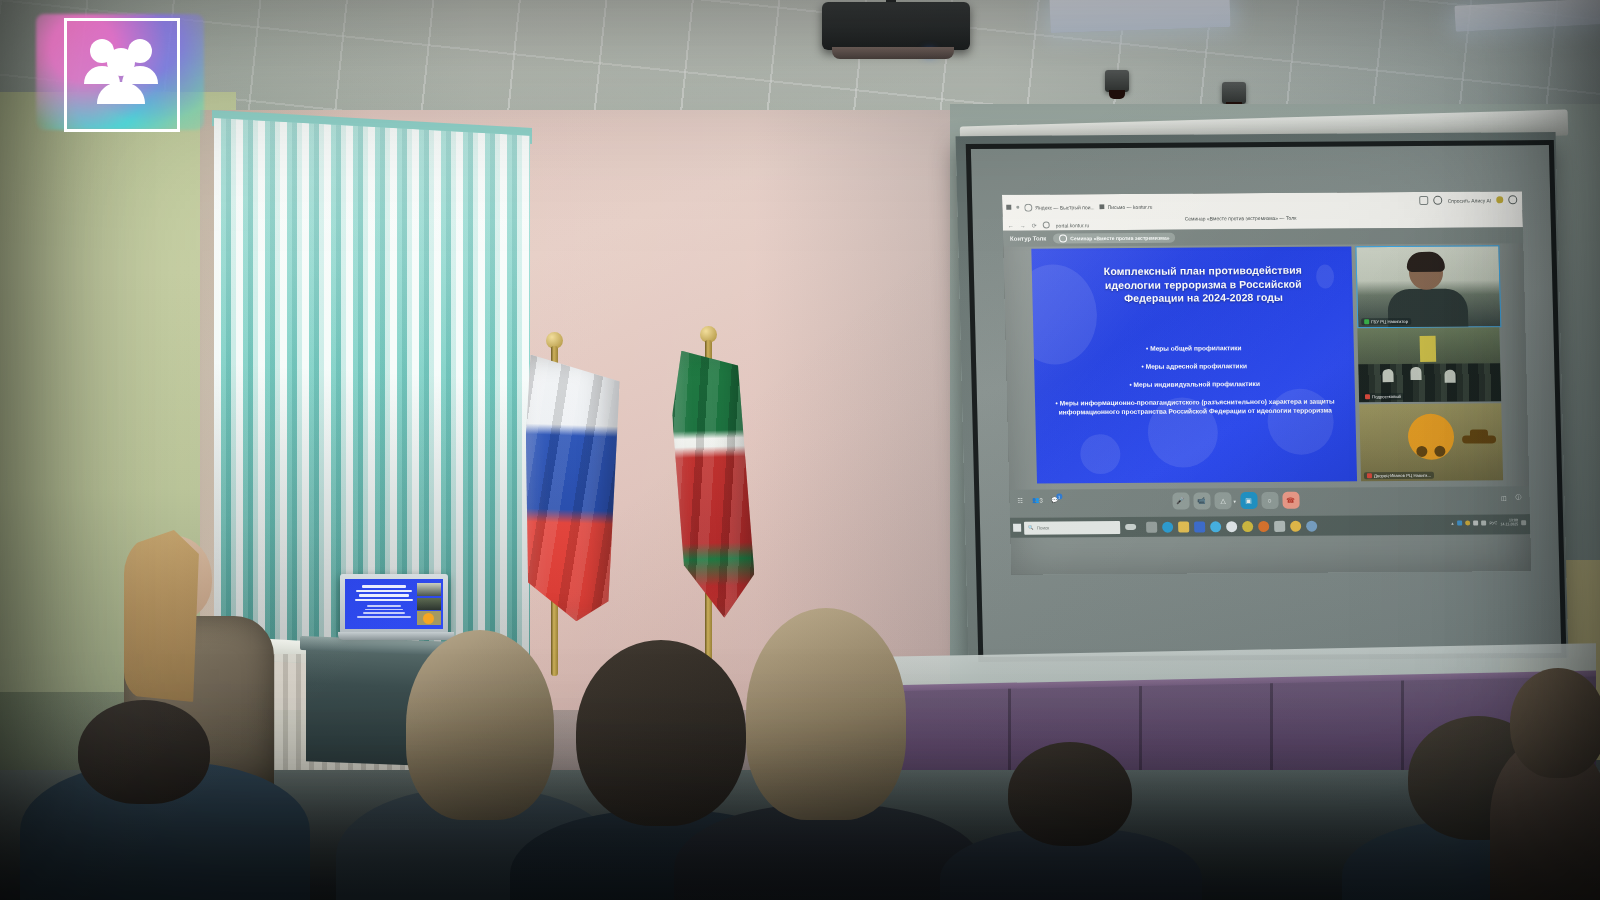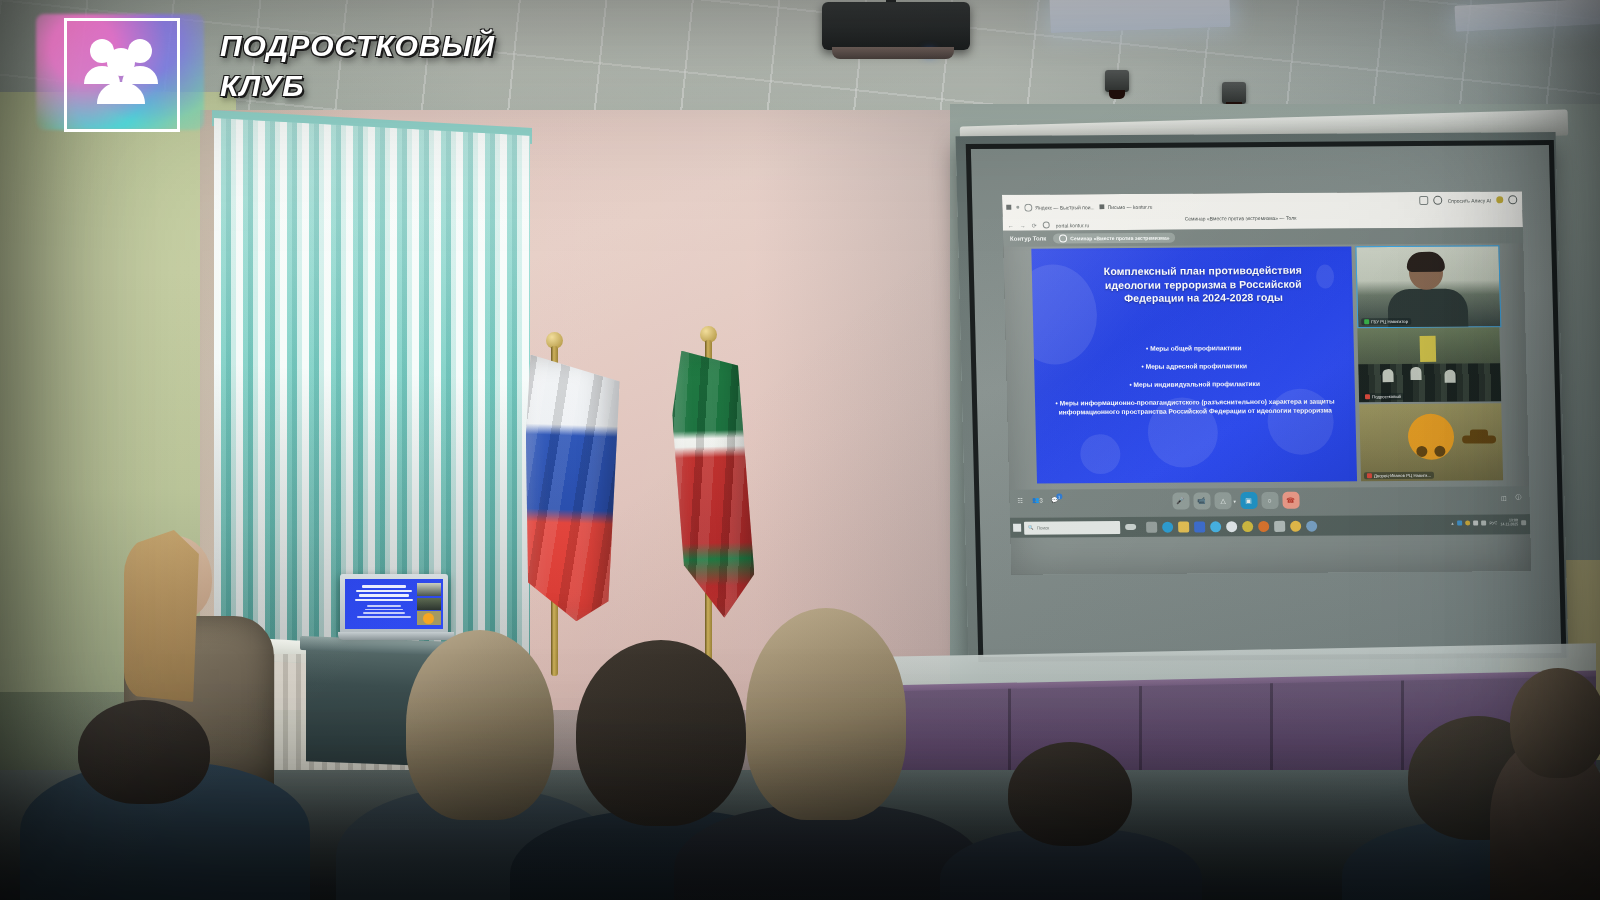--- a/index.html
+++ b/index.html
@@ -546,17 +546,16 @@
     <div class="wm-frame"></div>
     <svg class="wm-people" viewBox="0 0 82 72">
       <circle cx="22" cy="17" r="12" fill="#fff"></circle>
       <circle cx="60" cy="17" r="12" fill="#fff"></circle>
       <path d="M4 50c0-11 8-18 18-18s18 7 18 18z" fill="#fff"></path>
       <path d="M42 50c0-11 8-18 18-18s18 7 18 18z" fill="#fff"></path>
       <circle cx="41" cy="28" r="14" fill="#fff"></circle>
       <path d="M17 70c0-13 10-22 24-22s24 9 24 22z" fill="#fff"></path>
     </svg>
     <div class="wm-text">
-      <div>ПОДРОСТКОВЫЙ КЛУБ</div>
     </div>
   </div>
 
 </div>
 
 </body></html>

